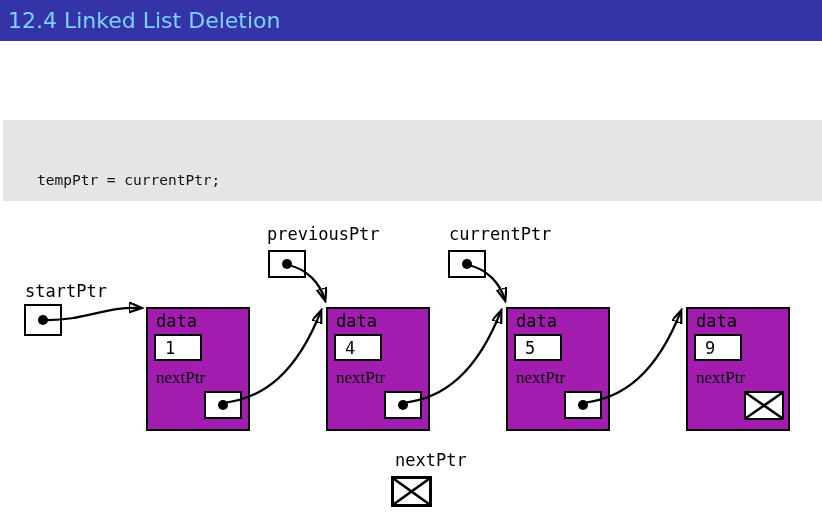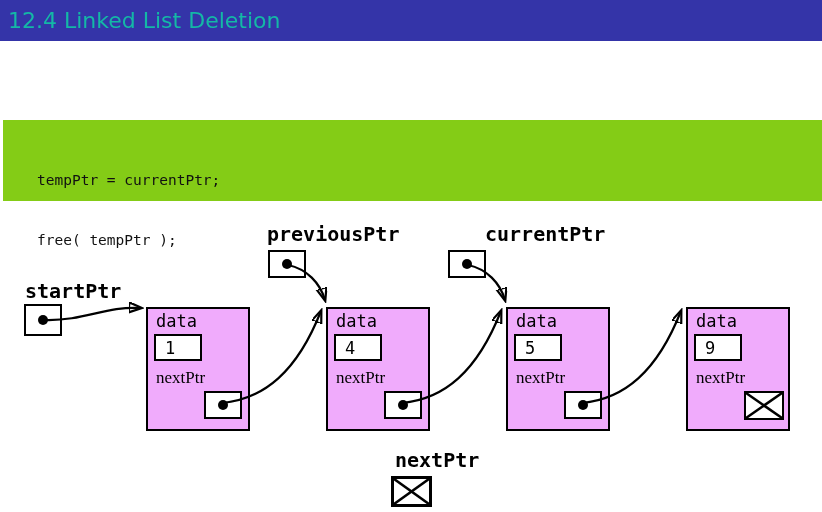--- a/index.html
+++ b/index.html
@@ -4,43 +4,43 @@
 <style>
   html,body{margin:0;padding:0;}
   body{
     width:822px;height:512px;position:relative;overflow:hidden;
     background:#ffffff;
     font-family:"DejaVu Sans Mono", monospace;
     color:#000;
   }
   .titlebar{
     position:absolute;top:0;left:0;width:822px;height:41px;
-    background:#3434A8;color:#14b8a6;
+    background:#3434A8;color:#7dd3fc;
     font-family:"DejaVu Sans", sans-serif;
     font-size:22px;line-height:41px;
     padding-left:8px;box-sizing:border-box;
     white-space:nowrap;
   }
   .code{
     position:absolute;top:120px;left:3px;width:819px;height:81px;
-    background:#84cc16;box-sizing:border-box;
+    background:#e5e5e5;box-sizing:border-box;
     padding:10px 0 0 34px;
     font-size:14.5px;line-height:20px;color:#111;
     white-space:pre;
   }
   .diagram{position:absolute;top:0;left:0;width:822px;height:512px;}
-  .ptrlabel{position:absolute;font-size:20px;line-height:19px;white-space:nowrap;font-weight:bold;}
+  .ptrlabel{position:absolute;font-size:17px;line-height:19px;white-space:nowrap;}
   .ptrbox{
     position:absolute;background:#fff;border:2px solid #000;box-sizing:border-box;
     display:flex;align-items:center;justify-content:center;
   }
   .dot{width:10px;height:10px;border-radius:50%;background:#000;}
   .node{
     position:absolute;top:307px;width:104px;height:124px;
-    background:#f0abfc;border:2.5px solid #000;box-sizing:border-box;
+    background:#a21caf;border:2.5px solid #000;box-sizing:border-box;
   }
   .fldlabel{position:absolute;left:8px;font-size:17px;line-height:19px;}
   .data-label{top:3px;}
   .next-label{top:59px;font-family:Liberation Serif, serif;}
   .valuebox{
     position:absolute;left:6px;top:25px;width:48px;height:27px;
     background:#fff;border:2px solid #000;box-sizing:border-box;
     font-size:17px;display:flex;align-items:center;padding-left:9px;
   }
   .nextbox{
@@ -54,31 +54,30 @@
 </style>
 </head>
 <body>
 
 <div class="titlebar">
   <span>12.4 Linked List Deletion</span>
 </div>
 
 <div class="code">
   <div>tempPtr = currentPtr;</div>
-  <div>free( tempPtr );</div>
 </div>
 
 <div class="diagram">
 
   <div class="ptrlabel" style="left:267px;top:225px;">previousPtr</div>
   <div class="ptrbox" style="left:268px;top:250px;width:38px;height:28px;">
     <div class="dot"></div>
   </div>
 
-  <div class="ptrlabel" style="left:449px;top:225px;margin-left:36px;">currentPtr</div>
+  <div class="ptrlabel" style="left:449px;top:225px;">currentPtr</div>
   <div class="ptrbox" style="left:448px;top:250px;width:38px;height:28px;">
     <div class="dot"></div>
   </div>
 
   <div class="ptrlabel" style="left:25px;top:282px;">startPtr</div>
   <div class="ptrbox" style="left:24px;top:304px;width:38px;height:32px;">
     <div class="dot"></div>
   </div>
 
   <div class="ptrlabel" style="left:395px;top:451px;">nextPtr</div>

